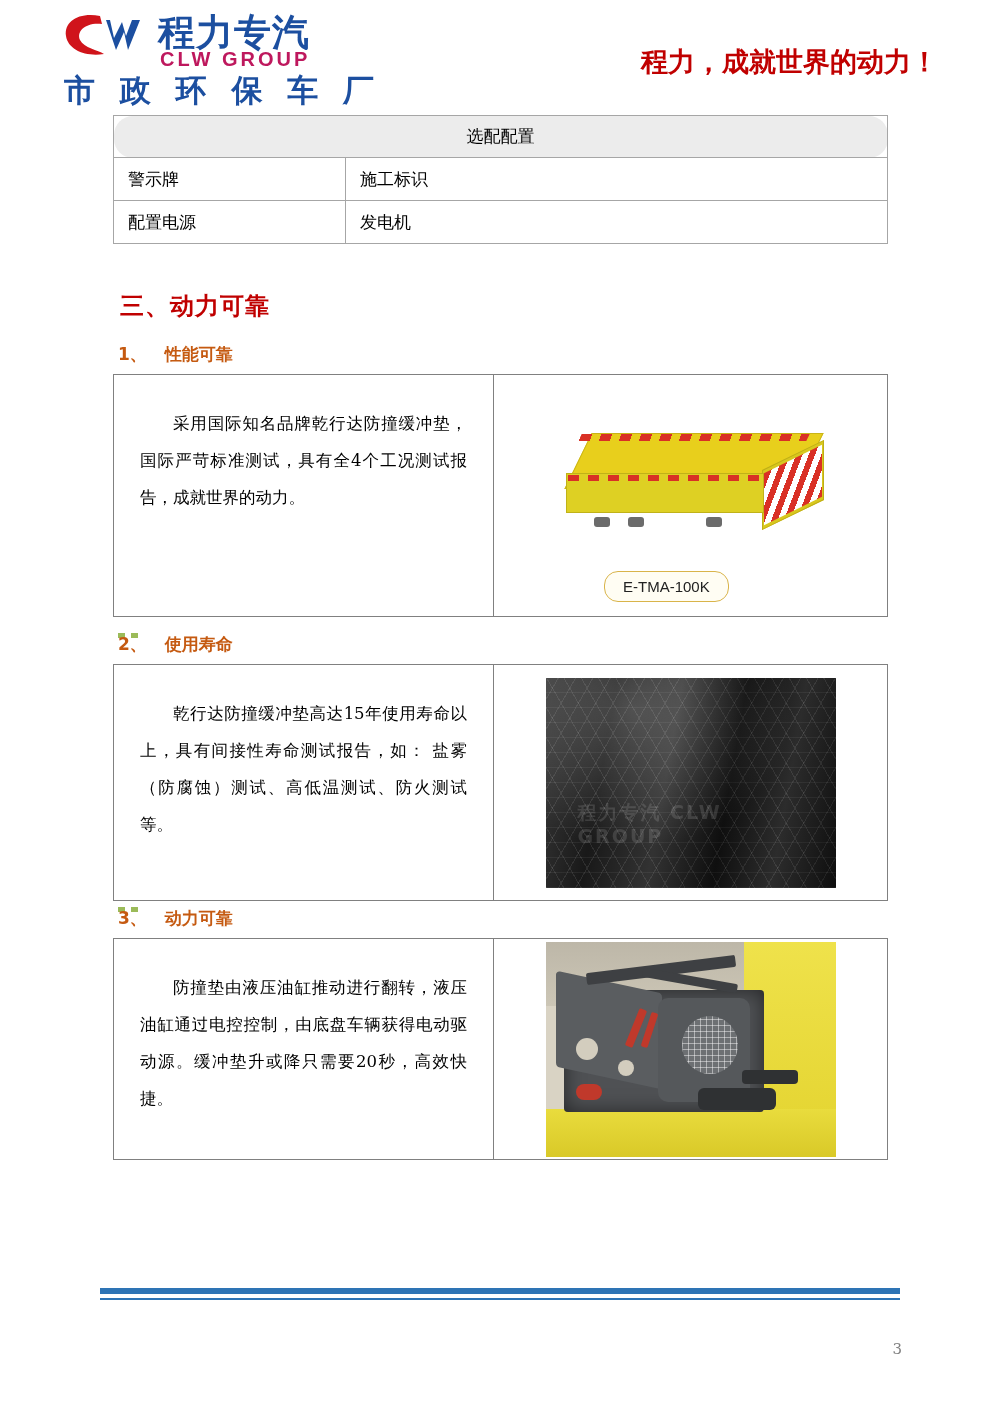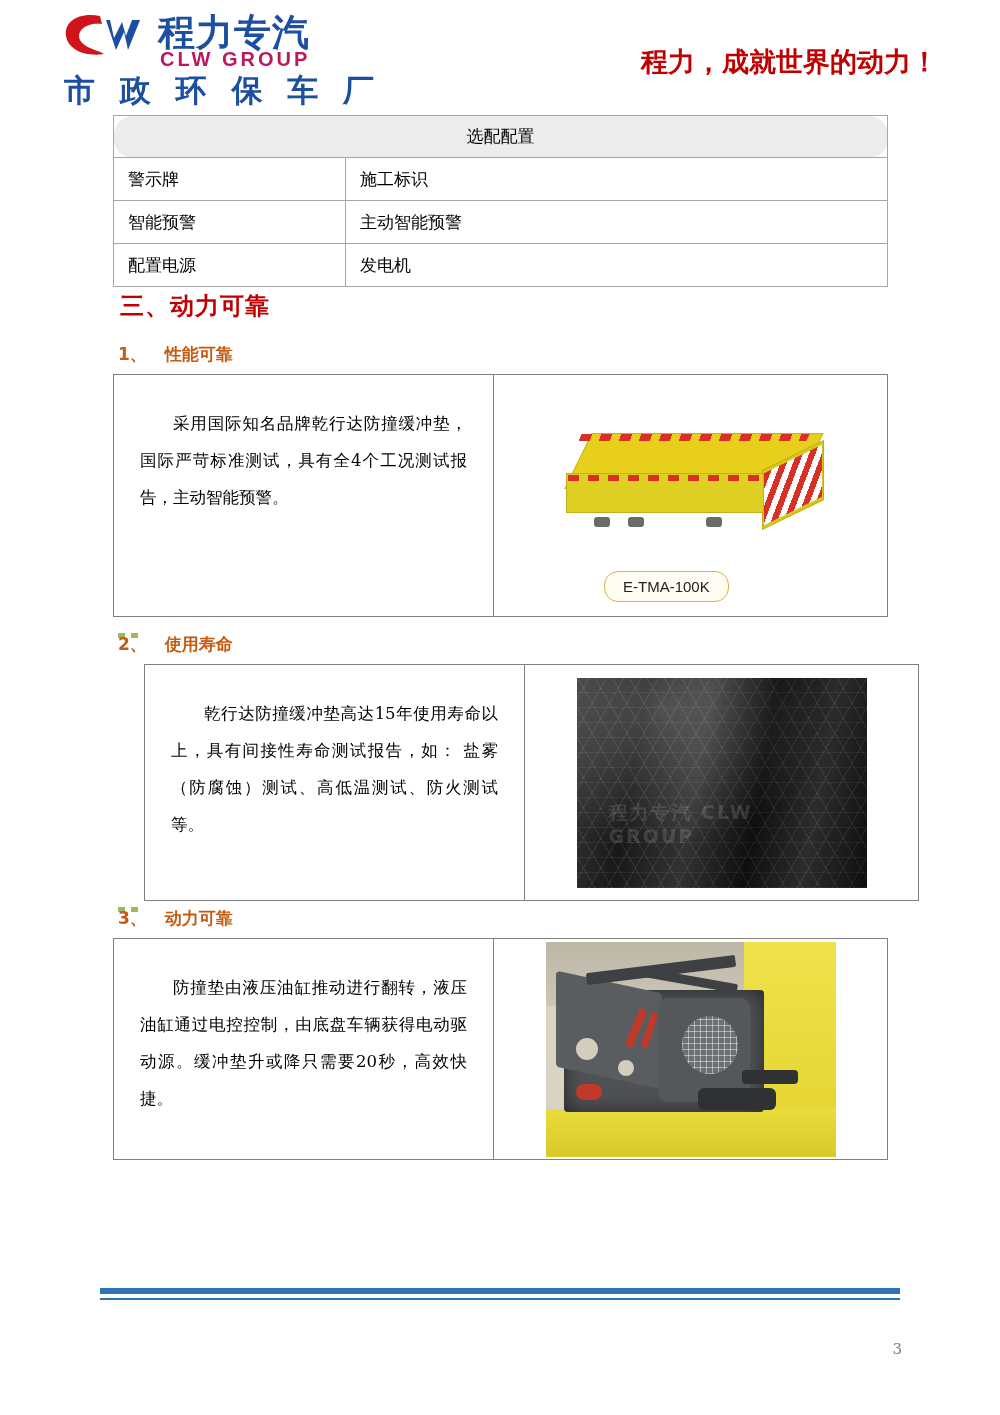--- a/index.html
+++ b/index.html
@@ -398,38 +398,34 @@
 <table class="opt-table">
   <tbody>
       <tr>
     <td class="hdr" colspan="2">选配配置</td>
   </tr>
   <tr>
     <td class="c1">警示牌</td>
     <td>施工标识</td>
   </tr>
   <tr>
-    <td class="c1">智能预警</td>
-    <td>主动智能预警</td>
-  </tr>
-  <tr>
     <td class="c1">配置电源</td>
     <td>发电机</td>
   </tr>
 </tbody>
   </table>
 
 <div class="sec-title">三、动力可靠</div>
 
 <div class="sub-head" style="left:118px; top:343px;">
   <span class="num">1、</span><span class="lbl">性能可靠</span>
 </div>
 <div class="block" style="left:113px; top:374px; width:775px; height:243px;">
   <div class="txt">
-    <p>采用国际知名品牌乾行达防撞缓冲垫，国际严苛标准测试，具有全4个工况测试报告，主动智能预警。</p>
+    <p>采用国际知名品牌乾行达防撞缓冲垫，国际严苛标准测试，具有全4个工况测试报告，成就世界的动力。</p>
   </div>
   <div class="media">
     <div class="img1-wrap">
       <div class="tma">
         <div class="tma-top"></div>
         <div class="tma-right"></div>
         <div class="chev"></div>
         <div class="tma-front"></div>
         <div class="dash-top"></div>
         <div class="dash-front"></div>
@@ -439,21 +435,21 @@
       </div>
       <div class="caption-pill">E-TMA-100K</div>
     </div>
   </div>
 </div>
 
 <div class="dots" style="left:118px; top:624px;"><i></i><i></i></div>
 <div class="sub-head" style="left:118px; top:633px;">
   <span class="num">2、</span><span class="lbl">使用寿命</span>
 </div>
-<div class="block" style="left:113px; top:664px; width:775px; height:237px;margin-left:31px;">
+<div class="block" style="left:113px; top:664px; width:775px; height:237px;">
   <div class="txt">
     <p>乾行达防撞缓冲垫高达15年使用寿命以上，具有间接性寿命测试报告，如： 盐雾（防腐蚀）测试、高低温测试、防火测试等。</p>
   </div>
   <div class="media">
     <div class="honey">
       <div class="honey-grid"></div>
       <div class="honey-sheen"></div>
       <div class="honey-wm">程力专汽 CLW GROUP</div>
     </div>
   </div>

